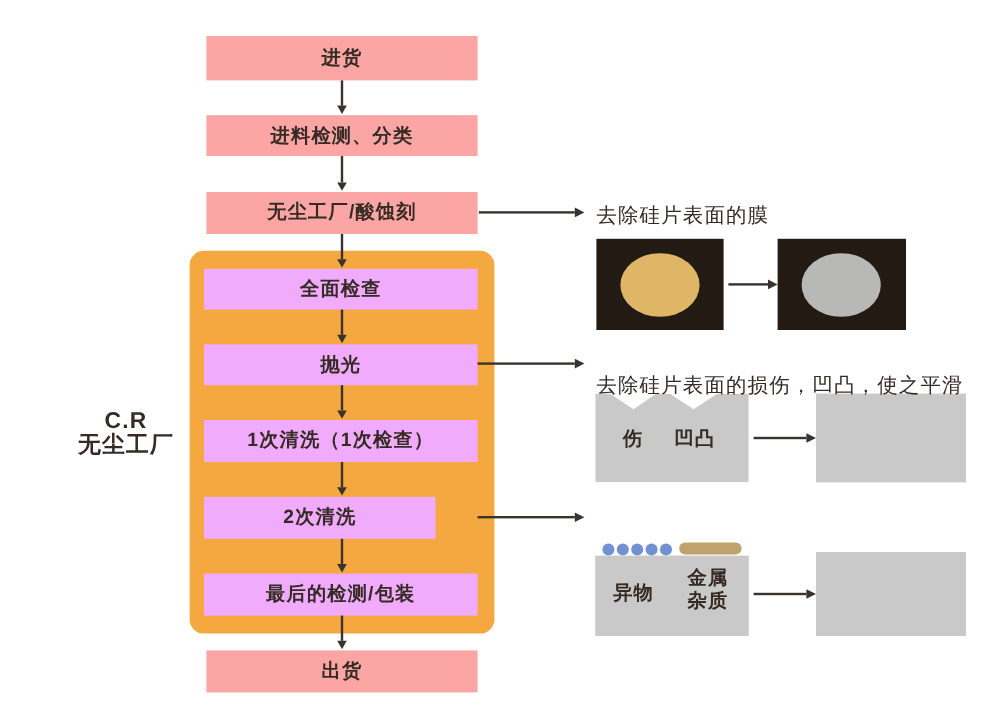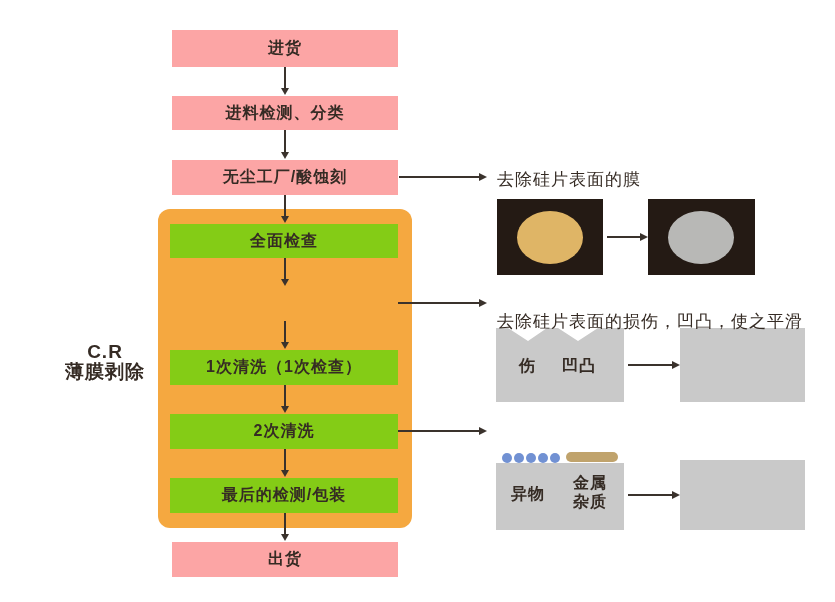--- a/index.html
+++ b/index.html
@@ -9,21 +9,21 @@
     position:relative; width:835px; height:602px; background:#ffffff;
     overflow:hidden; color:#352b24;
   }
   
   .step {
     position:absolute; display:flex; align-items:center; justify-content:center;
     font-size:16px; font-weight:bold; color:#352b24; letter-spacing:1px;
     z-index:3;
   }
   .step.gray  { background:#fca5a5; }
-  .step.white { background:#84cc16; }
+  .step.white { background:#f0abfc; }
   
   .cleanroom {
     position:absolute; left:158px; top:209px; width:254px; height:319px;
     background:#f5a840; border-radius:12px; z-index:1;
   }
   
   .cr-label {
     position:absolute; left:45px; top:342px; width:120px;
     text-align:center; font-size:19px; font-weight:bold; color:#352b24;
     line-height:20px; letter-spacing:1px; z-index:3;
@@ -79,29 +79,30 @@
 </style>
 </head>
 <body>
 
 <div class="canvas">
 
   <div class="cleanroom"></div>
 
   <div class="cr-label">
     <div>C.R</div>
-    <div>薄膜剥除</div>
+    <div>无尘工厂</div>
   </div>
 
   <div class="step gray" style="left:172px;top:30px;width:226px;height:37px">进货</div>
   <div class="step gray" style="left:172px;top:96px;width:226px;height:34px">进料检测、分类</div>
   <div class="step gray" style="left:172px;top:160px;width:226px;height:35px">无尘工厂/酸蚀刻</div>
   <div class="step white" style="left:170px;top:224px;width:228px;height:34px">全面检查</div>
+  <div class="step white" style="left:170px;top:287px;width:228px;height:34px">抛光</div>
   <div class="step white" style="left:170px;top:350px;width:228px;height:35px">1次清洗（1次检查）</div>
-  <div class="step white" style="left:170px;top:414px;width:228px;height:35px">2次清洗</div>
+  <div class="step white" style="left:170px;top:414px;width:193px;height:35px">2次清洗</div>
   <div class="step white" style="left:170px;top:478px;width:228px;height:35px">最后的检测/包装</div>
   <div class="step gray" style="left:172px;top:542px;width:226px;height:35px">出货</div>
 
   <div class="varrow" style="top:67px;height:21px"></div>
   <div class="varrow" style="top:130px;height:22px"></div>
   <div class="varrow" style="top:195px;height:21px"></div>
   <div class="varrow" style="top:258px;height:21px"></div>
   <div class="varrow" style="top:321px;height:21px"></div>
   <div class="varrow" style="top:385px;height:21px"></div>
   <div class="varrow" style="top:449px;height:21px"></div>

